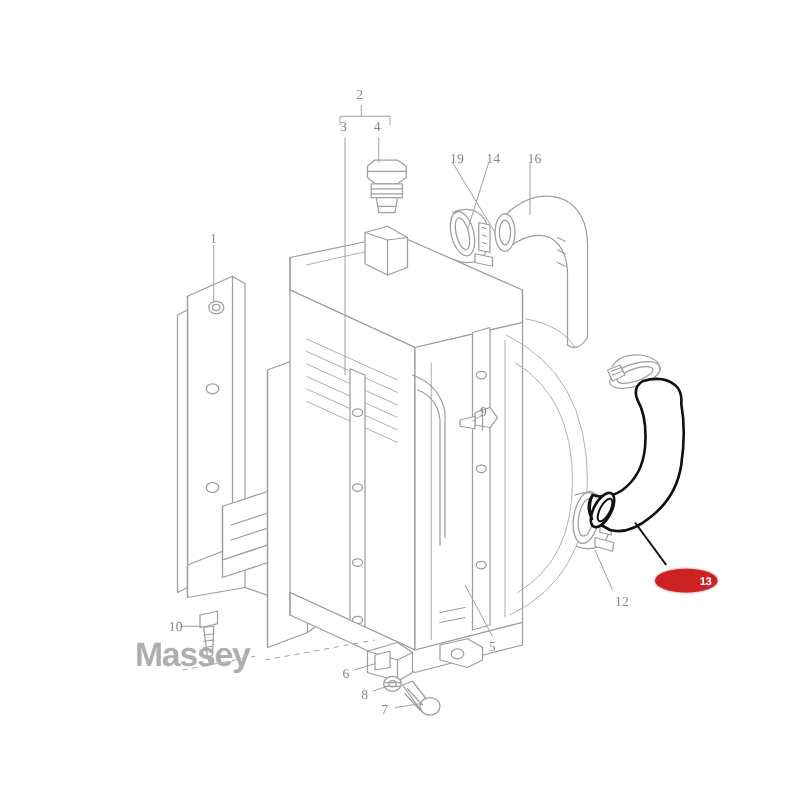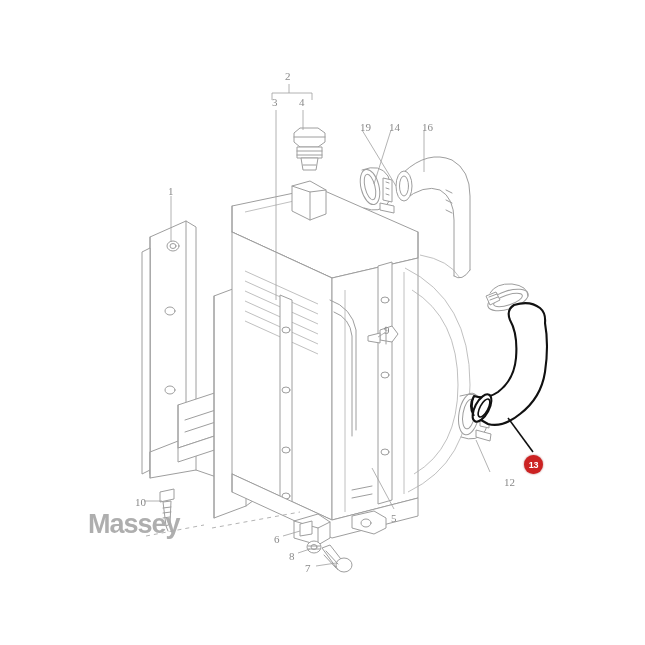--- a/index.html
+++ b/index.html
@@ -55,20 +55,21 @@
     width: 150px;
     height: 60px;
     user-select: none;
     pointer-events: none;
   }
   .wm-row {
     font-family: "Liberation Sans", sans-serif;
     font-weight: bold;
     line-height: 1;
     white-space: nowrap;
+    margin-left: 20px;
   }
   #wm-line1 {
     font-size: 27px;
     color: #a8a8a8;
     letter-spacing: -1px;
     opacity: .92;
   }
   #wm-line2 {
     font-size: 27px;
     letter-spacing: -1px;
@@ -300,24 +301,24 @@
   <div class="callout-label" style="left:168px; top:186px;">1</div>
   <div class="callout-label" style="left:285px; top:71px;">2</div>
   <div class="callout-label" style="left:272px; top:97px;">3</div>
   <div class="callout-label" style="left:299px; top:97px;">4</div>
   <div class="callout-label" style="left:391px; top:513px;">5</div>
   <div class="callout-label" style="left:274px; top:534px;">6</div>
   <div class="callout-label" style="left:305px; top:563px;">7</div>
   <div class="callout-label" style="left:289px; top:551px;">8</div>
   <div class="callout-label" style="left:384px; top:325px;">9</div>
   <div class="callout-label" style="left:135px; top:497px;">10</div>
-  <div class="callout-label" style="left:504px; top:477px;">12</div>
+  <div class="callout-label" style="left:492px; top:477px;">12</div>
   <div class="callout-label" style="left:360px; top:122px;">19</div>
   <div class="callout-label" style="left:422px; top:122px;">16</div>
   <div class="callout-label" style="left:389px; top:122px;">14</div>
 
-  <div class="badge" style="left:524px; top:455px;">13</div>
+  <div class="badge" style="left:524px; top:455px;padding-left:31px;">13</div>
 
   <div id="watermark">
     <div class="wm-row" id="wm-line1">Massey</div>
   </div>
 
 </div>
 
 </body></html>

